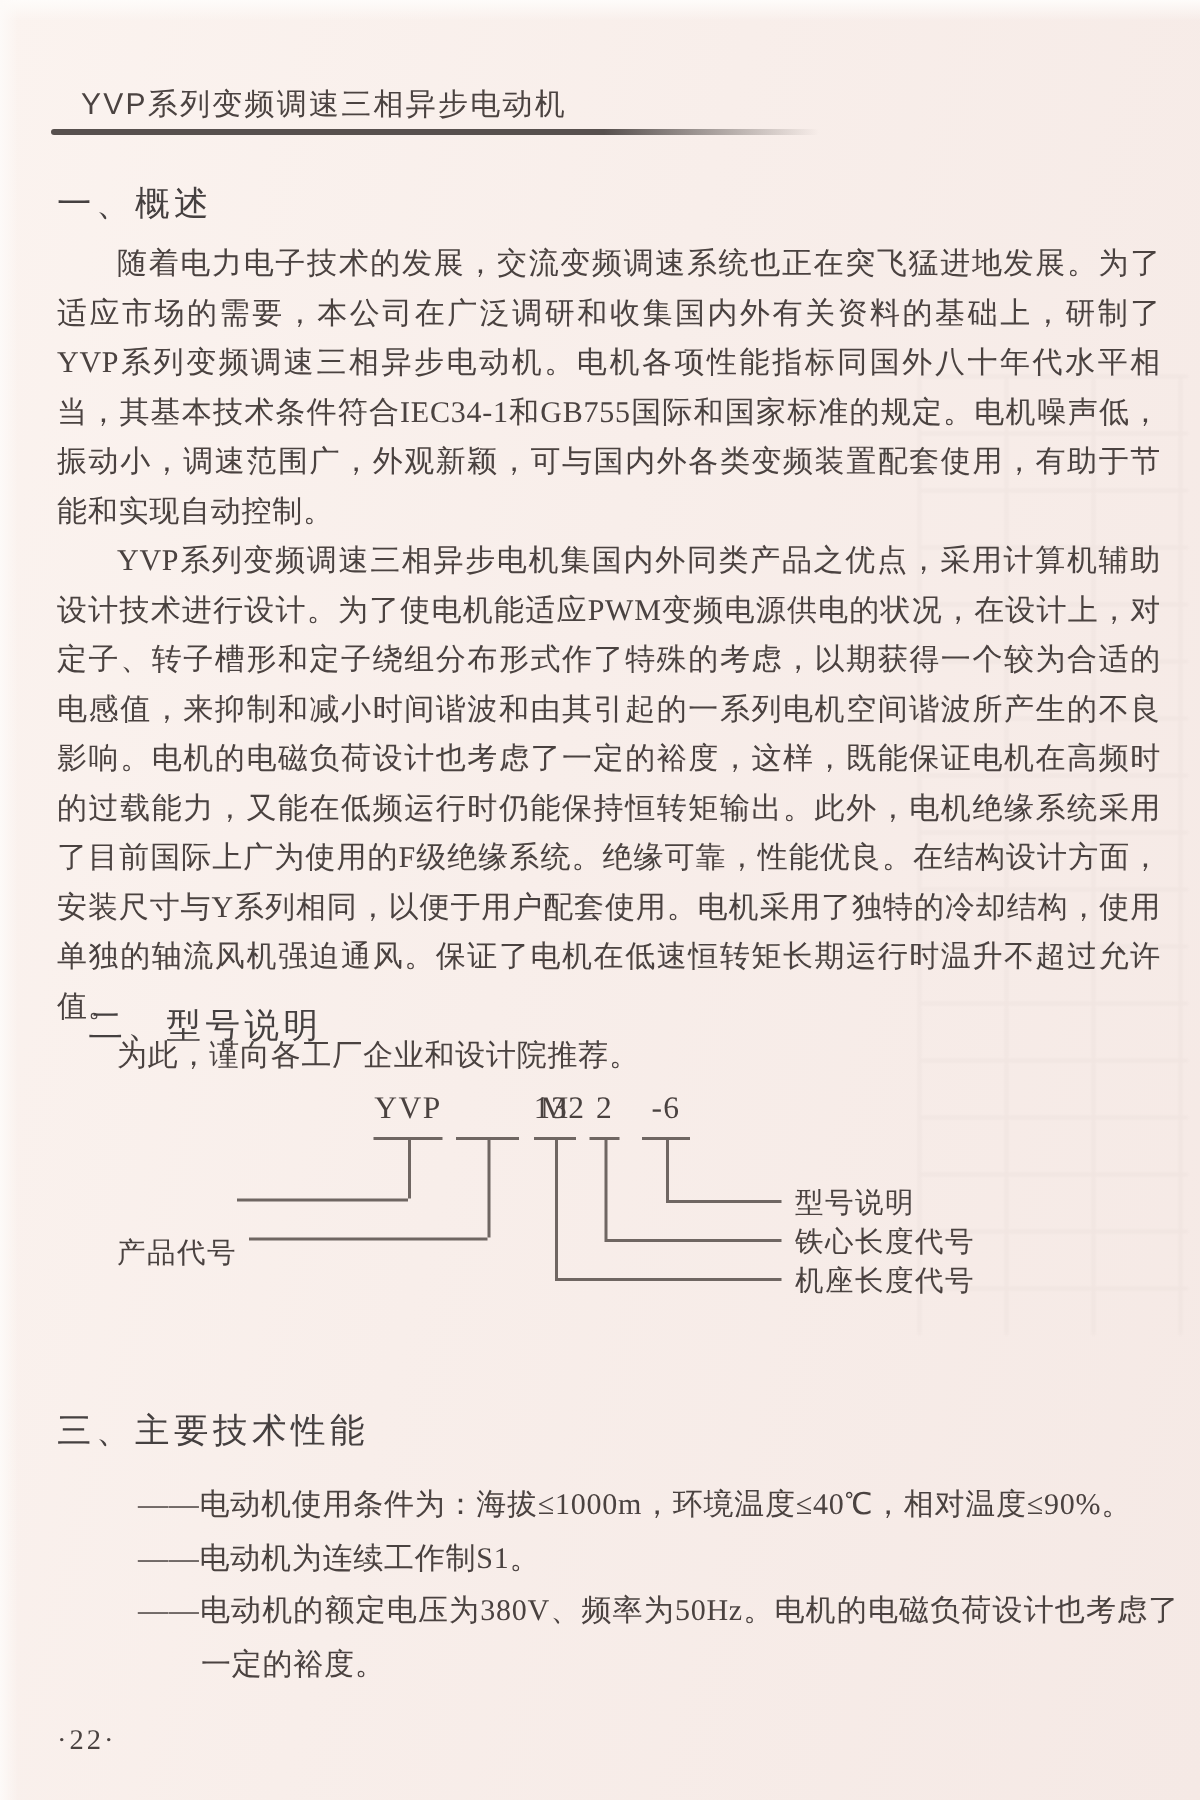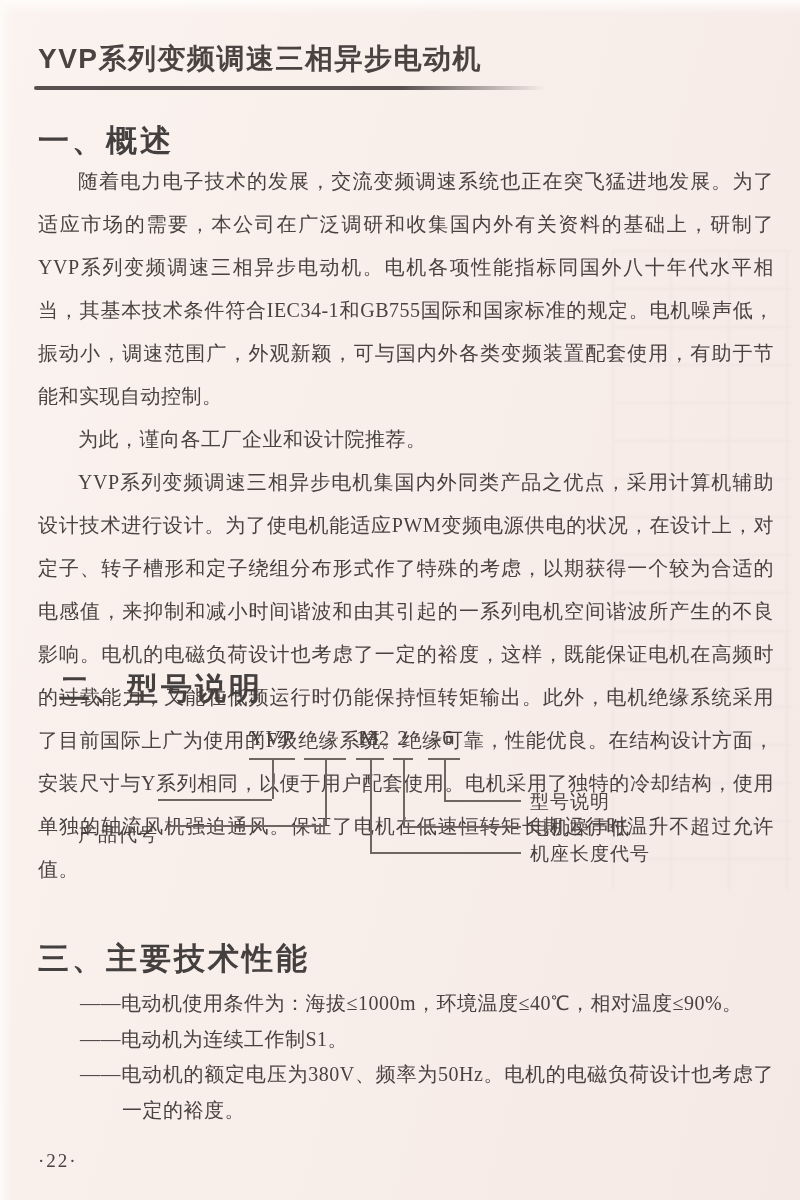--- a/index.html
+++ b/index.html
@@ -18,59 +18,59 @@
   .scan-edge-left { position:absolute; top:0; left:0; bottom:0; width:12px;
     background:linear-gradient(90deg, #fdfaf8, rgba(253,250,248,0)); }
   .bleed {
     position:absolute; right:8px; top:250px; width:180px; height:640px; opacity:0.05;
     background:
       repeating-linear-gradient(#8a7f7a 0 2px, transparent 2px 38px),
       repeating-linear-gradient(90deg, #8a7f7a 0 2px, transparent 2px 58px);
     filter:blur(1px);
   }
   .doc-title {
-    position:absolute; left:38px; top:40px; margin:0;
+    position:absolute; left:38px; top:40px; margin:16px;
     font-family:"Liberation Sans", sans-serif;
-    font-size:28px; font-weight:bold; letter-spacing:1.5px; color:#4b4341;
+    font-size:20px; font-weight:normal; letter-spacing:1.5px; color:#4b4341;
   }
   .title-rule {
     position:absolute; left:34px; top:86px; width:512px; height:4px;
     background:linear-gradient(90deg, #57504e 0%, #57504e 72%, rgba(87,80,78,0) 100%);
     border-radius:2px;
   }
   .sec-heading {
     position:absolute; left:38px; margin:0;
     font-family:"Liberation Sans", sans-serif;
-    font-size:31px; font-weight:bold; letter-spacing:3px; color:#454040;text-align:center;
+    font-size:23px; font-weight:normal; letter-spacing:3px; color:#454040;text-align:center;
   }
   #heading-overview    { top:120px; }
   #heading-model       { top:668px;margin-left:21px; }
   #heading-performance { top:938px; }
 
   .body-text {
     position:absolute; left:38px; top:160px; width:736px;
   }
   .body-text p {
-    margin:0; font-size:20px; line-height:43px;
+    margin:0; font-size:20px; line-height:33px;
     text-indent:2em; text-align:justify; letter-spacing:0.5px; color:#4a4240;
   }
 
   
   .diagram { position:absolute; left:38px; top:722px; width:736px; height:150px; }
   .mpart {
     position:absolute; top:4px; transform:translateX(-50%);
     font-size:21px; letter-spacing:1px; color:#4a4240;
   }
   .u-line  { position:absolute; top:36px; height:1.5px; background:#6f6662; }
   .v-line  { position:absolute; width:1.5px; background:#6f6662; top:37px; }
   .h-line  { position:absolute; height:1.5px; background:#6f6662; }
   .d-label { position:absolute; font-size:19px; letter-spacing:1px; color:#4a4240; white-space:nowrap; }
 
   
-  .bullets { position:absolute; left:38px; top:986px; width:736px; }
+  .bullets { position:absolute; left:50px; top:986px; width:736px; }
   .bullets p {
     margin:0; font-size:20px; line-height:35.5px; text-align:justify;
     padding-left:84px; text-indent:-42px; letter-spacing:0.5px; color:#4a4240;
   }
   .page-number {
     position:absolute; left:38px; top:1150px;
     font-size:19px; letter-spacing:2px; color:#4a4240;
   }
 </style>
 </head>
@@ -80,22 +80,22 @@
   <div class="scan-edge-top"></div>
   <div class="scan-edge-left"></div>
   <div class="bleed"></div>
 
   <h1 class="doc-title">YVP系列变频调速三相异步电动机</h1>
   <div class="title-rule"></div>
 
   <h2 class="sec-heading" id="heading-overview">一、概述</h2>
   <div class="body-text">
     <p>随着电力电子技术的发展，交流变频调速系统也正在突飞猛进地发展。为了适应市场的需要，本公司在广泛调研和收集国内外有关资料的基础上，研制了YVP系列变频调速三相异步电动机。电机各项性能指标同国外八十年代水平相当，其基本技术条件符合IEC34-1和GB755国际和国家标准的规定。电机噪声低，振动小，调速范围广，外观新颖，可与国内外各类变频装置配套使用，有助于节能和实现自动控制。</p>
+    <p>YVP系列变频调速三相异步电机集国内外同类产品之优点，采用计算机辅助设计技术进行设计。为了使电机能适应PWM变频电源供电的状况，在设计上，对定子、转子槽形和定子绕组分布形式作了特殊的考虑，以期获得一个较为合适的电感值，来抑制和减小时间谐波和由其引起的一系列电机空间谐波所产生的不良影响。电机的电磁负荷设计也考虑了一定的裕度，这样，既能保证电机在高频时的过载能力，又能在低频运行时仍能保持恒转矩输出。此外，电机绝缘系统采用了目前国际上广为使用的F级绝缘系统。绝缘可靠，性能优良。在结构设计方面，安装尺寸与Y系列相同，以便于用户配套使用。电机采用了独特的冷却结构，使用单独的轴流风机强迫通风。保证了电机在低速恒转矩长期运行时温升不超过允许值。</p>
     <p>为此，谨向各工厂企业和设计院推荐。</p>
-    <p>YVP系列变频调速三相异步电机集国内外同类产品之优点，采用计算机辅助设计技术进行设计。为了使电机能适应PWM变频电源供电的状况，在设计上，对定子、转子槽形和定子绕组分布形式作了特殊的考虑，以期获得一个较为合适的电感值，来抑制和减小时间谐波和由其引起的一系列电机空间谐波所产生的不良影响。电机的电磁负荷设计也考虑了一定的裕度，这样，既能保证电机在高频时的过载能力，又能在低频运行时仍能保持恒转矩输出。此外，电机绝缘系统采用了目前国际上广为使用的F级绝缘系统。绝缘可靠，性能优良。在结构设计方面，安装尺寸与Y系列相同，以便于用户配套使用。电机采用了独特的冷却结构，使用单独的轴流风机强迫通风。保证了电机在低速恒转矩长期运行时温升不超过允许值。</p>
   </div>
 
   <h2 class="sec-heading" id="heading-model">二、型号说明</h2>
 
   <div class="diagram">
 
     <span class="mpart" style="left:234px;">YVP</span>
     <span class="mpart" style="left:287px;margin-left:48px;">132</span>
     <span class="mpart" style="left:332px;">M</span>
     <span class="mpart" style="left:365px;">2</span>
@@ -114,21 +114,21 @@
     <div class="v-line" style="left:406px; height:41px;"></div>
 
     <div class="h-line" style="left:120px; width:114px; top:77px;"></div>
     <div class="h-line" style="left:128px; width:159px; top:103px;"></div>
     <div class="h-line" style="left:406px; width:77px;  top:78px;"></div>
     <div class="h-line" style="left:365px; width:118px; top:104px;"></div>
     <div class="h-line" style="left:332px; width:151px; top:130px;"></div>
 
     <span class="d-label" style="left:40px; top:66px;margin-top:34px;">产品代号</span>
     <span class="d-label" style="left:492px; top:67px;">型号说明</span>
-    <span class="d-label" style="left:492px; top:93px;">电机噪声低</span>
+    <span class="d-label" style="left:492px; top:93px;">铁心长度代号</span>
     <span class="d-label" style="left:492px; top:119px;">机座长度代号</span>
   </div>
 
   <h2 class="sec-heading" id="heading-performance">三、主要技术性能</h2>
   <div class="bullets">
     <p>——电动机使用条件为：海拔≤1000m，环境温度≤40℃，相对温度≤90%。</p>
     <p>——电动机为连续工作制S1。</p>
     <p>——电动机的额定电压为380V、频率为50Hz。电机的电磁负荷设计也考虑了一定的裕度。</p>
   </div>
 

